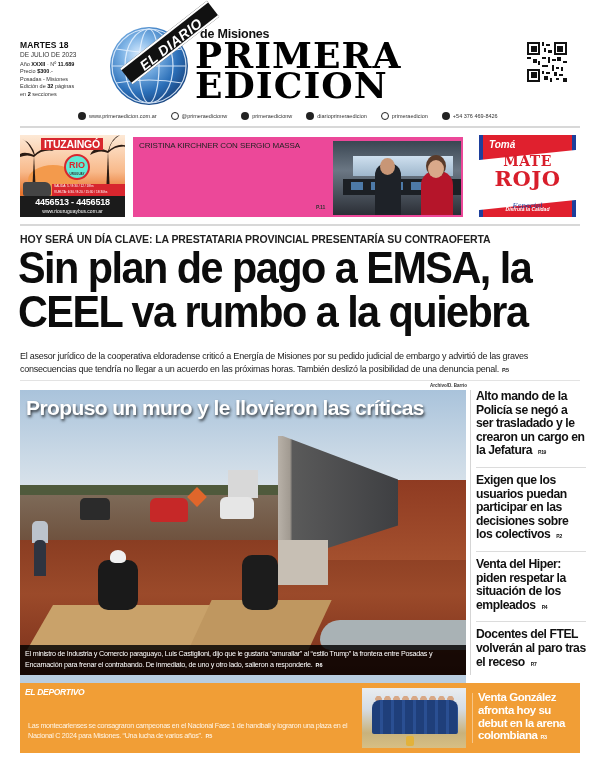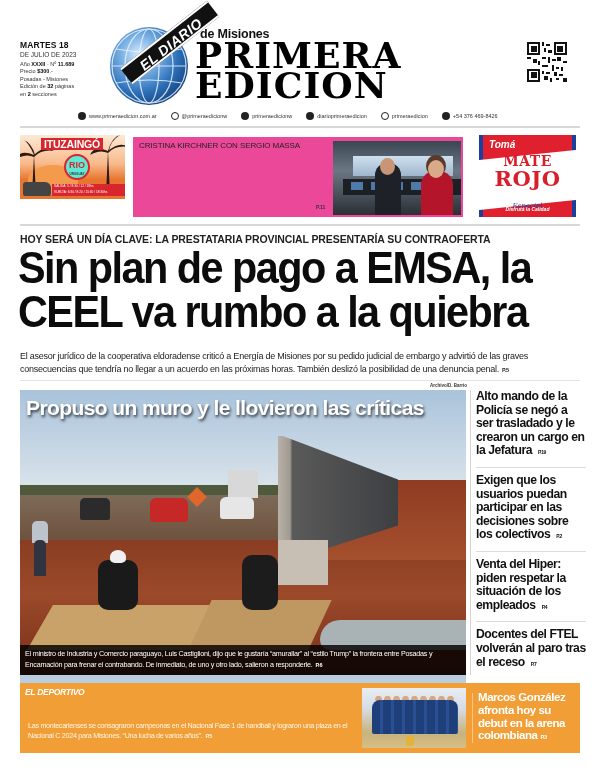--- a/index.html
+++ b/index.html
@@ -30,21 +30,21 @@
 
   .qr { position: absolute; left: 527px; top: 42px; width: 40px; height: 40px; background: #fff; }
 
   .social-bar { position: absolute; left: 78px; top: 109px; width: 500px; height: 14px; display: flex; align-items: center; gap: 14px; }
   .social-item { display: flex; align-items: center; gap: 3px; font-size: 5.5px; color: #333; white-space: nowrap; }
   .social-icon { width: 8px; height: 8px; border-radius: 50%; background: #222; display: inline-block; position: relative; }
   .social-icon.outline { background: #fff; border: 1.6px solid #222; }
   .rule-top { position: absolute; left: 20px; top: 126px; width: 560px; height: 2px; background: #d8d8d8; }
 
   
-  .ad-bus { position: absolute; left: 20px; top: 135px; width: 105px; height: 64px; overflow: hidden; background: #f7d9b8; }
+  .ad-bus { position: absolute; left: 20px; top: 135px; width: 105px; height: 82px; overflow: hidden; background: #f7d9b8; }
   .ad-bus-sky { position: absolute; inset: 0; background: linear-gradient(180deg, #fde9d6 0%, #f8b98a 45%, #e7752f 70%); }
   .ad-bus-sun { position: absolute; left: 8px; top: 30px; width: 50px; height: 30px; border-radius: 50% 50% 0 0; background: #f39a4c; }
   .ad-bus-title { position: absolute; left: 21px; top: 3px; font-size: 10.5px; font-weight: bold; color: #fff;
     background: #d8262e; padding: 0 3px; letter-spacing: -0.2px; }
   .ad-bus-rio { position: absolute; left: 44px; top: 19px; width: 26px; height: 26px; border-radius: 50%; background: #5eead4;
     border: 2.5px solid #d8262e; text-align: center; font-size: 9px; font-weight: bold; color: #d8262e; line-height: 14px; padding-top: 2px; }
   .ad-bus-rio small { display: block; font-size: 3px; line-height: 4px; color: #333; }
   .ad-bus-schedule { position: absolute; left: 32px; top: 49px; width: 73px; height: 12px; background: #d8262e; color: #fff; font-size: 3.2px; line-height: 5.5px; padding-left: 2px; }
   .ad-bus-bus { position: absolute; left: 3px; top: 47px; width: 28px; height: 14px; background: #444; border-radius: 3px 6px 2px 2px; }
   .ad-bus-bottom { position: absolute; left: 0; top: 61px; width: 105px; height: 21px; background: #1b1b1b; color: #fff; text-align: center; }
@@ -259,20 +259,24 @@
         <path d="M88 16 Q92 2 100 0 Q90 6 89 16 Z"></path>
     </g>
   </svg>
   <div class="ad-bus-title">ITUZAINGÓ</div>
   <div class="ad-bus-rio"><span>RIO</span><small>URUGUAY</small></div>
   <div class="ad-bus-bus"></div>
   <div class="ad-bus-schedule">
     <div>SALIDA: 5 / 8:30 / 12 / 18hs</div>
     <div>VUELTA: 6:30 / 8:20 / 15:30 / 18:30hs</div>
   </div>
+  <div class="ad-bus-bottom">
+    <div class="ad-bus-phones">4456513 - 4456518</div>
+    <div class="ad-bus-web">www.riouruguaybus.com.ar</div>
+  </div>
 </div>
 
 <div class="teaser">
   <div class="teaser-kicker">CRISTINA KIRCHNER CON SERGIO MASSA</div>
   <div class="teaser-page">P.11</div>
   <div class="teaser-photo">
     <div class="cockpit-window"></div>
     <div class="cockpit-panel">
       <i style="left:8px"></i>
         <i style="left:28px"></i>
@@ -344,14 +348,14 @@
 
 <div class="sport">
   <div class="sport-kicker">EL DEPORTIVO</div>
   <div class="sport-lead"><span>Las montecarlenses se consagraron campeonas en el Nacional Fase 1 de handball y lograron una plaza en el Nacional C 2024 para Misiones. “Una lucha de varios años”.</span><span class="page-ref">P.5</span></div>
   <div class="sport-photo">
     <div class="sport-heads"></div>
     <div class="sport-team"></div>
     <div class="sport-trophy"></div>
   </div>
   <div class="sport-divider"></div>
-  <div class="sport-side"><span>Marcos González afronta hoy su debut en la arena colombiana</span><span class="page-ref">P.3</span></div>
+  <div class="sport-side"><span>Venta González afronta hoy su debut en la arena colombiana</span><span class="page-ref">P.3</span></div>
 </div>
 
 </body></html>

